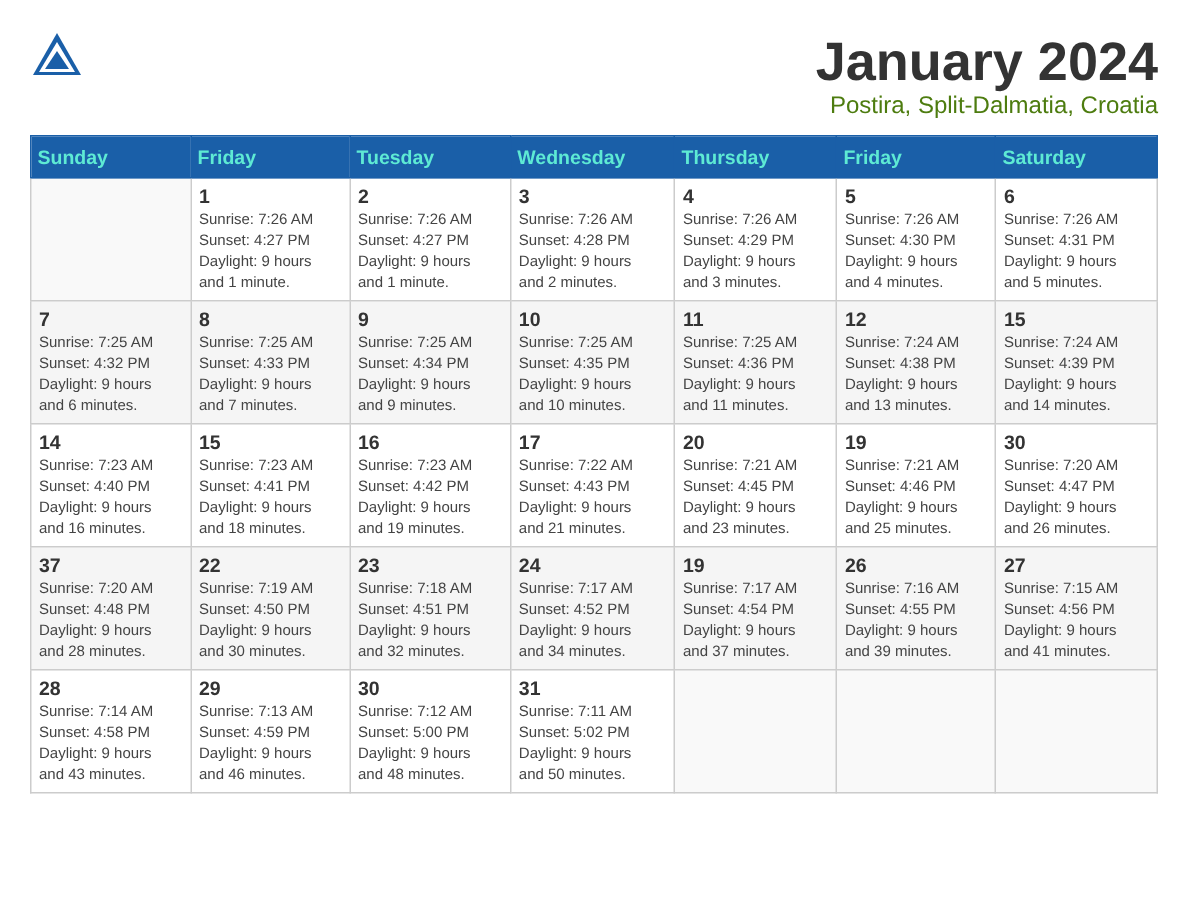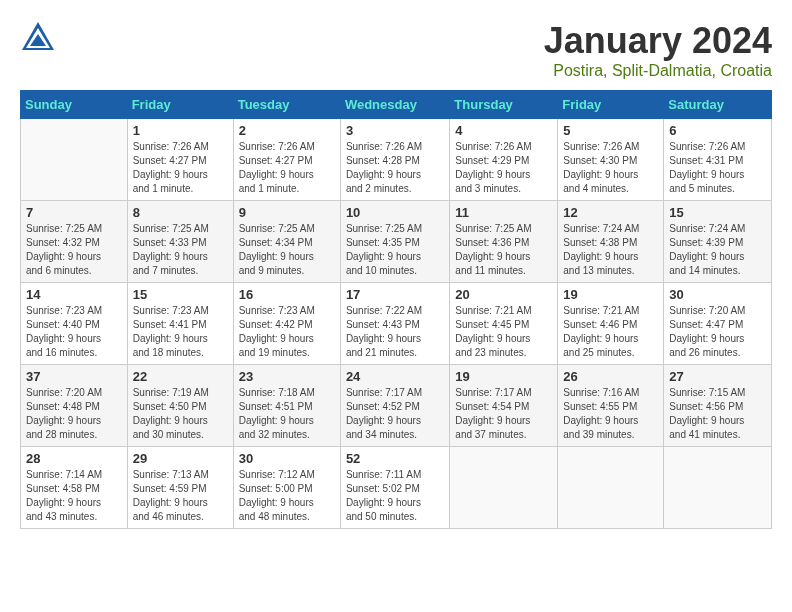--- a/index.html
+++ b/index.html
@@ -249,21 +249,21 @@
         </td>
         <td>
           <span class="day-number">29</span>
           <div class="day-info">Sunrise: 7:13 AM<br>Sunset: 4:59 PM<br>Daylight: 9 hours<br>and 46 minutes.</div>
         </td>
         <td>
           <span class="day-number">30</span>
           <div class="day-info">Sunrise: 7:12 AM<br>Sunset: 5:00 PM<br>Daylight: 9 hours<br>and 48 minutes.</div>
         </td>
         <td>
-          <span class="day-number">52</span>
+          <span class="day-number">31</span>
           <div class="day-info">Sunrise: 7:11 AM<br>Sunset: 5:02 PM<br>Daylight: 9 hours<br>and 50 minutes.</div>
         </td>
         <td class="empty-cell"></td>
         <td class="empty-cell"></td>
         <td class="empty-cell"></td>
       </tr>
     </tbody>
 </table>
 
 </body></html>

